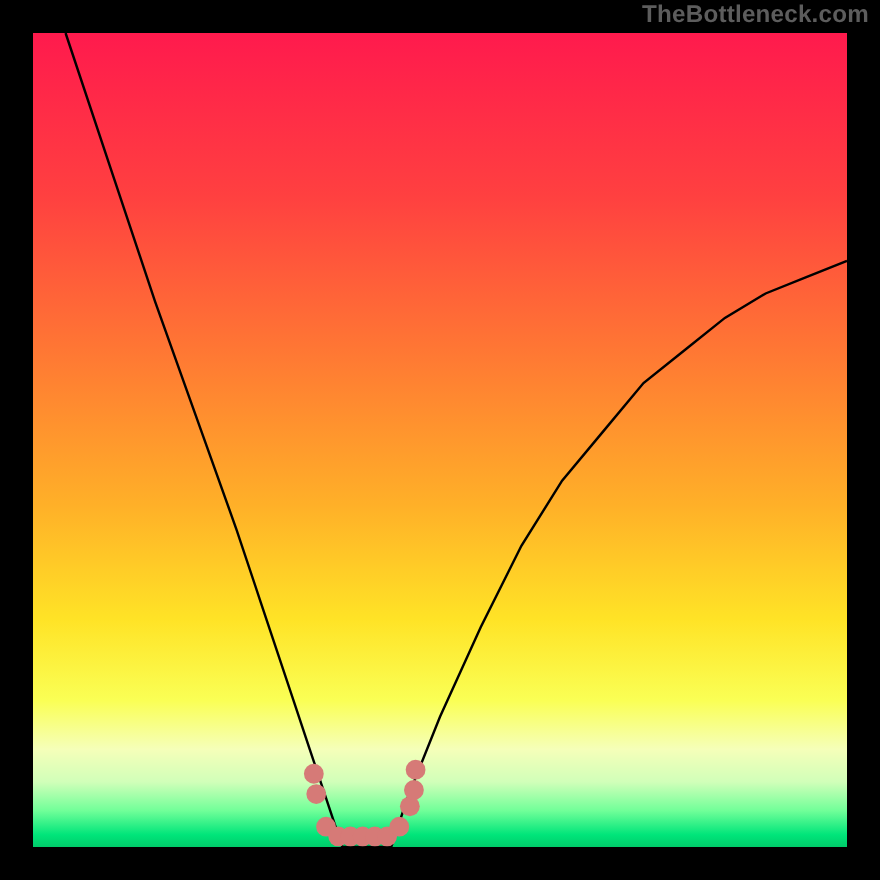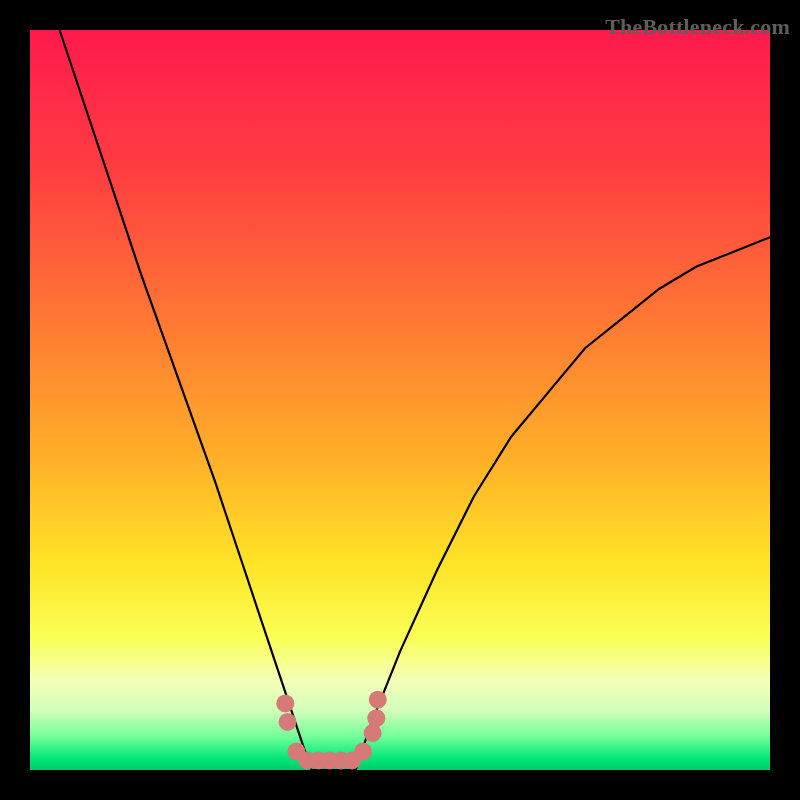--- a/index.html
+++ b/index.html
@@ -13,27 +13,26 @@
   }
   .frame {
     position: absolute;
     top: 0;
     left: 0;
     width: 800px;
     height: 800px;
   }
   .watermark {
     position: absolute;
-    top: 14px;
+    top: 0;
     right: 10px;
     font-size: 22px;
     font-weight: 600;
     color: #5d5d5d;
     letter-spacing: 0.2px;
-    font-family: Liberation Serif, serif;
   }
 </style>
 </head>
 <body>
 
 <svg class="frame" viewBox="0 0 800 800" xmlns="http://www.w3.org/2000/svg">
   <defs>
     <linearGradient id="bg-grad" x1="0" y1="0" x2="0" y2="1">
         <stop offset="0%" stop-color="#ff1a4d"></stop>
         <stop offset="20%" stop-color="#ff4040"></stop>

